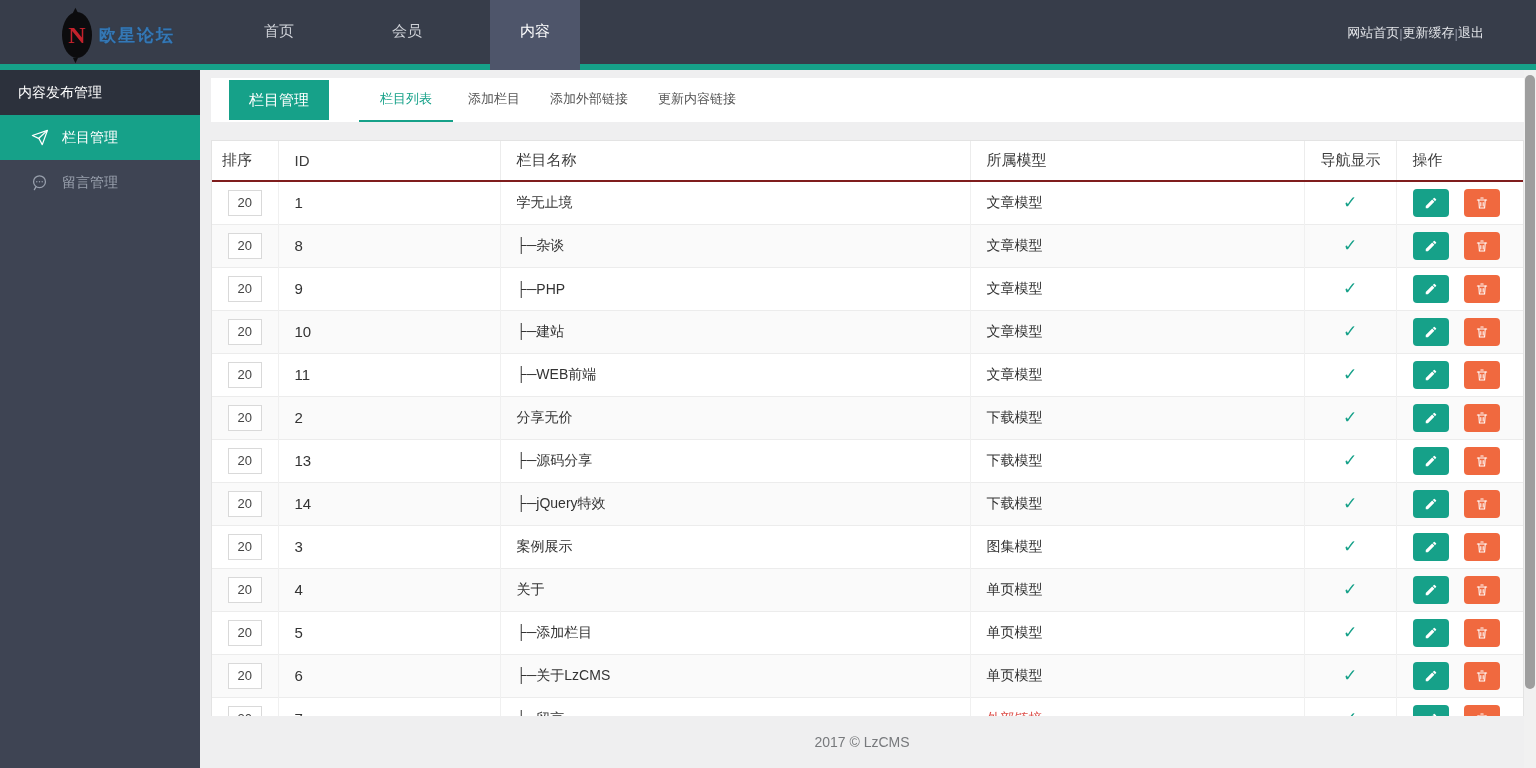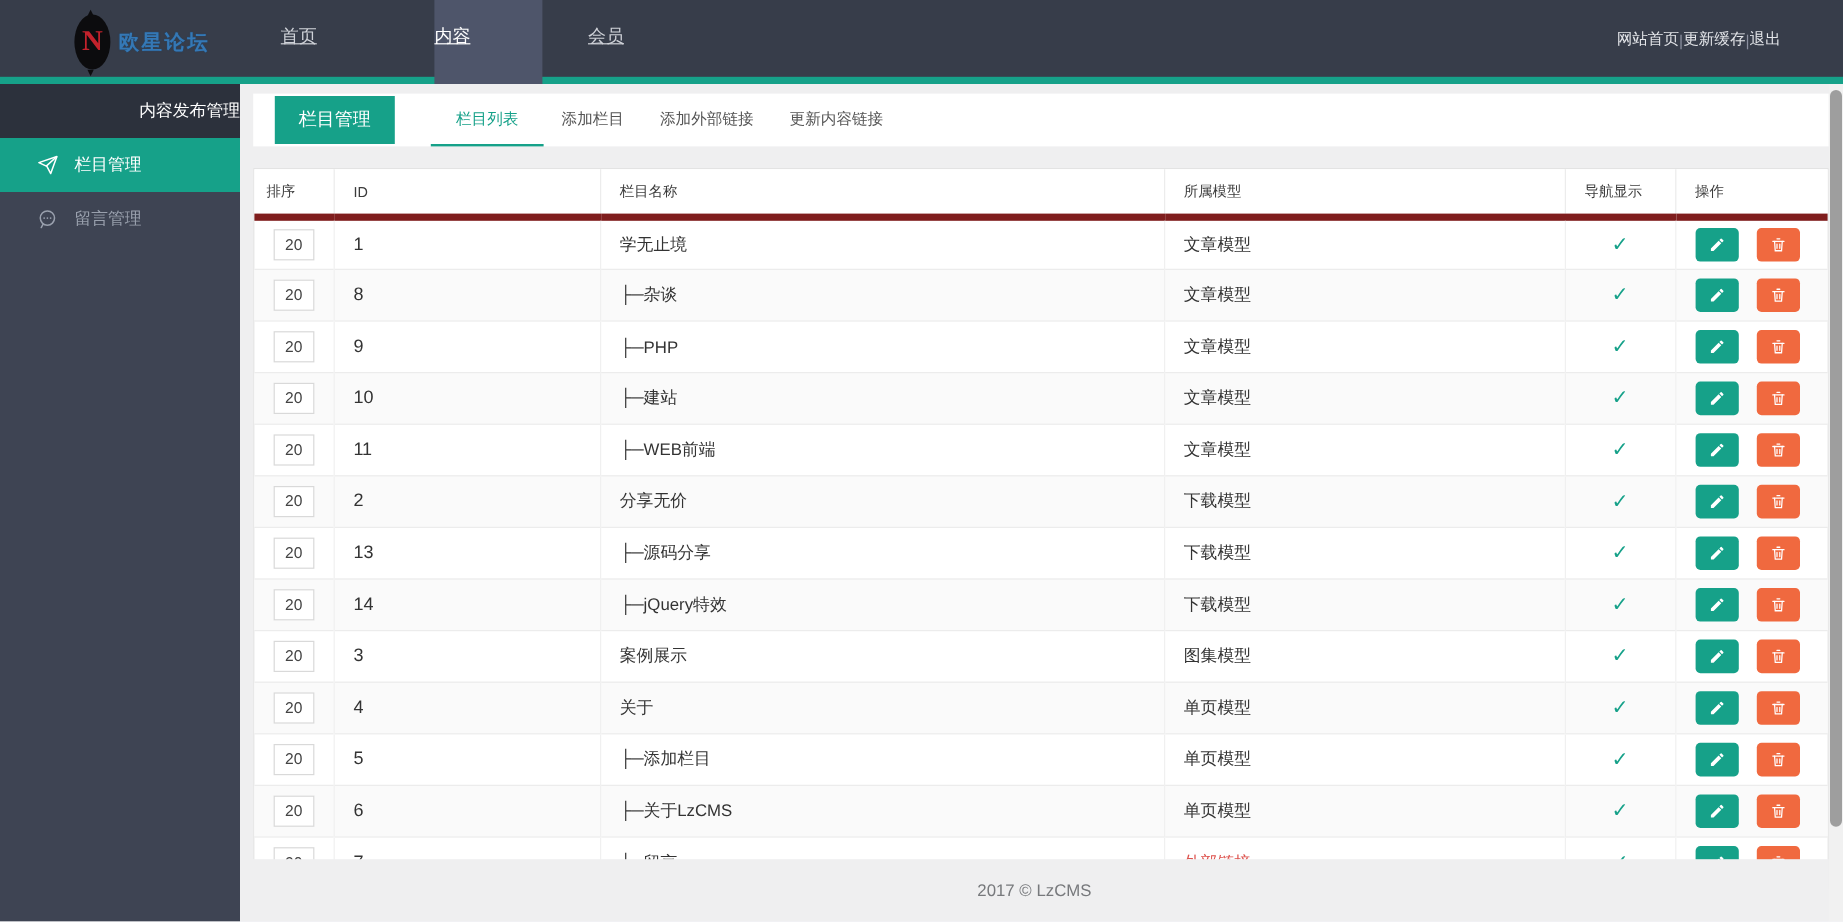--- a/index.html
+++ b/index.html
@@ -19,47 +19,47 @@
 
   
   .header{position:absolute;left:0;top:0;width:1536px;height:70px;background:var(--header-bg);z-index:10;}
   .header-accent{position:absolute;left:0;bottom:0;width:100%;height:6px;background:var(--accent);z-index:1;}
   .logo{position:absolute;left:62px;top:10px;height:50px;display:flex;align-items:center;gap:7px;}
   .logo-mark{position:relative;width:30px;height:46px;background:#0c0c0e;border-radius:50%;display:flex;align-items:center;justify-content:center;color:#c3222c;font-weight:bold;font-size:24px;font-family:"Liberation Serif",serif;}
   .logo-mark::before{content:"▲";position:absolute;top:-7px;left:9px;font-size:9px;color:#0c0c0e;}
   .logo-mark::after{content:"▼";position:absolute;bottom:-7px;left:9px;font-size:9px;color:#0c0c0e;}
   .logo-text{color:#3578b5;font-size:17px;font-weight:bold;letter-spacing:2px;text-shadow:0 0 1px #1c4d7c;}
   .top-nav{position:absolute;left:234px;top:0;height:70px;display:flex;z-index:2;}
-  .top-nav-item{width:90px;margin-right:38px;height:70px;line-height:62px;text-align:left;color:#cfd2d8;font-size:15px;cursor:pointer;text-decoration:underline;}
+  .top-nav-item{width:90px;margin-right:38px;height:70px;line-height:62px;text-align:center;color:#cfd2d8;font-size:15px;cursor:pointer;}
   .top-nav-item.active{background:var(--header-active);color:#ffffff;}
   .quick-links{position:absolute;right:52px;top:0;height:70px;display:flex;align-items:center;gap:0;padding-bottom:4px;}
   .quick-links .ql{color:#e3e5e9;font-size:13px;cursor:pointer;}
   .quick-links .sep{color:#8b90a0;font-size:13px;}
 
   
-  .sidebar{position:absolute;left:0;top:70px;bottom:0;width:200px;background:var(--sidebar-bg);z-index:7;text-align:right;}
+  .sidebar{position:absolute;left:0;top:70px;bottom:0;width:200px;background:var(--sidebar-bg);z-index:7;}
   .side-group-title{height:45px;line-height:45px;padding-left:18px;background:var(--sidebar-title-bg);color:#ffffff;font-size:14px;}
   .side-item{height:45px;display:flex;align-items:center;padding-left:30px;gap:13px;color:#99a0ad;font-size:14px;cursor:pointer;}
   .side-item.active{background:var(--accent);color:#ffffff;}
   .side-item .sicon{width:19px;height:19px;display:inline-flex;}
   .side-item .sicon svg{width:19px;height:19px;}
 
   
   .main{position:absolute;left:200px;top:70px;right:0;bottom:0;background:var(--main-bg);}
   .tabbar{position:absolute;left:11px;top:8px;right:12px;height:44px;background:#ffffff;display:flex;align-items:flex-start;}
   .module-btn{margin:2px 0 0 18px;width:100px;height:40px;line-height:40px;text-align:center;background:var(--accent);color:#fff;font-size:15px;cursor:pointer;}
   .tabs{display:flex;margin-left:30px;height:44px;}
   .tab{padding:0 15px;line-height:42px;font-size:13px;color:#555;cursor:pointer;}
   .tab.active{padding:0 21px;color:var(--accent);border-bottom:2px solid var(--accent);}
 
   .table-wrap{position:absolute;left:11px;top:70px;right:12px;background:#fff;border:1px solid #e3e3e3;}
   table{width:100%;border-collapse:collapse;table-layout:fixed;}
   col.c-sort{width:66px;} col.c-id{width:222px;} col.c-name{width:470px;}
   col.c-model{width:334px;} col.c-nav{width:92px;}
-  thead th{height:40px;font-size:12px;font-weight:normal;color:#3c3c3c;text-align:left;padding-left:16px;border-bottom:6px solid #7f1d1d;border-left:1px solid #ececec;background:#fff;}
+  thead th{height:40px;font-size:15px;font-weight:normal;color:#3c3c3c;text-align:left;padding-left:16px;border-bottom:2px solid #7f1d1d;border-left:1px solid #ececec;background:#fff;}
   thead th:first-child{border-left:none;padding-left:10px;}
   tbody td{height:43px;border-top:1px solid #ececec;border-left:1px solid #f0f0f0;padding-left:16px;font-size:14px;color:#333;}
   tbody tr:first-child td{border-top:none;}
   tbody td:first-child{border-left:none;padding-left:0;text-align:center;}
   tbody tr:nth-child(even){background:#fafafa;}
   td.td-id{font-size:15px;}
   td.td-nav{text-align:center;padding-left:0;}
   .sort-input{width:34px;height:26px;border:1px solid #d9d9d9;background:#fff;text-align:center;font-size:13px;color:#444;font-family:inherit;}
   .check{color:var(--accent);font-size:17px;}
   .model-red{color:var(--red);}
@@ -78,22 +78,22 @@
 </head>
 <body>
 
 <div class="header">
   <div class="logo">
     <span class="logo-mark">N</span>
     <span class="logo-text">欧星论坛</span>
   </div>
   <div class="top-nav">
     <div class="top-nav-item">首页</div>
+    <div class="top-nav-item">会员</div>
     <div class="top-nav-item active">内容</div>
-    <div class="top-nav-item">会员</div>
   </div>
   <div class="quick-links">
     <span class="ql">网站首页</span>
     <span class="sep">|</span>
     <span class="ql">更新缓存</span>
     <span class="sep">|</span>
     <span class="ql">退出</span>
   </div>
   <div class="header-accent"></div>
 </div>

